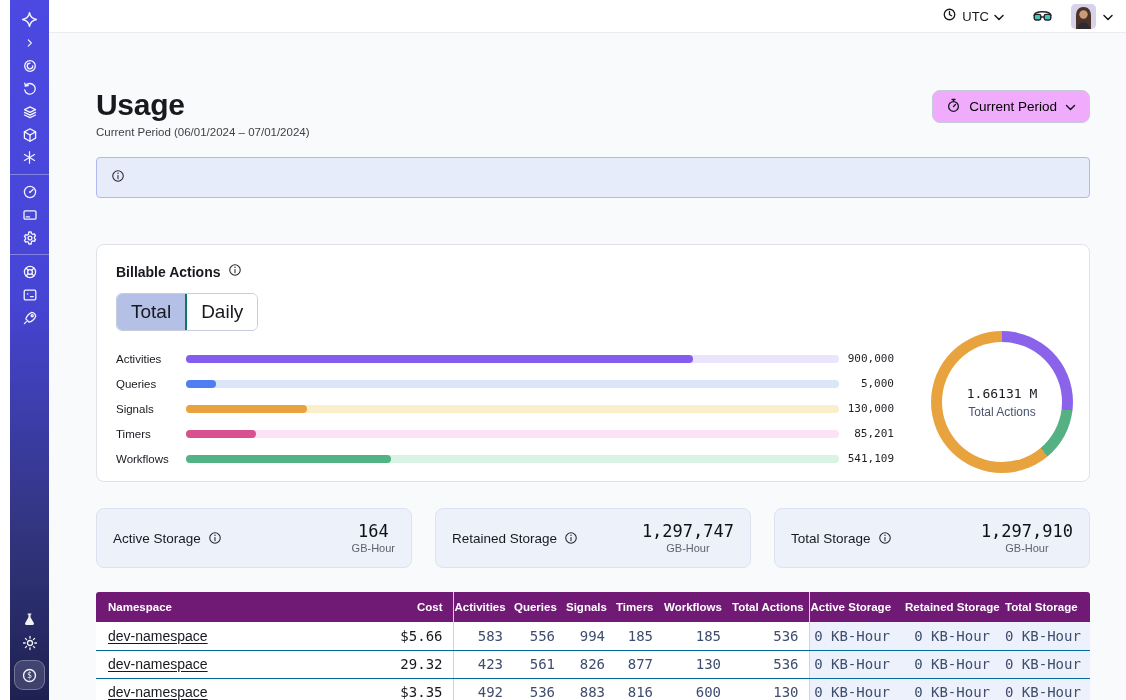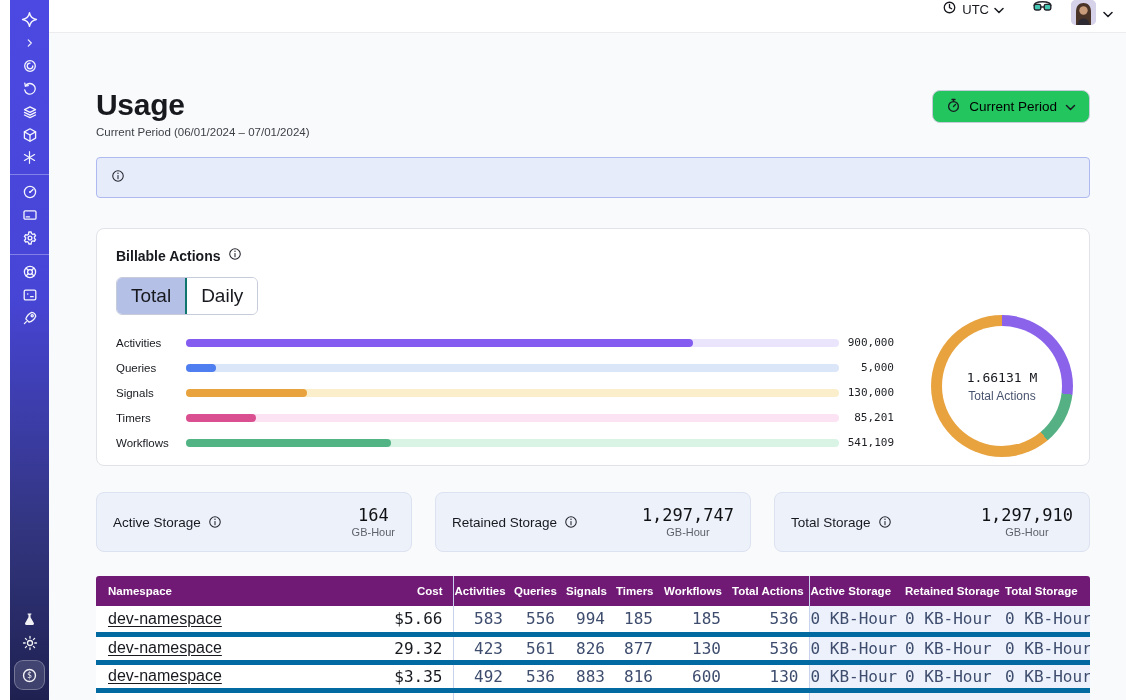--- a/index.html
+++ b/index.html
@@ -13,44 +13,44 @@
   .sb-item { width:39px; height:23px; display:flex; align-items:center; justify-content:center;
     color:#fff; cursor:pointer; flex:0 0 auto; }
   .sb-item svg { opacity:.94; }
   .sb-divider { width:39px; height:1px; background:rgba(255,255,255,.32); margin:5px 0; flex:0 0 auto; }
   .sb-spacer { flex:1 1 auto; }
   .sb-item.active { width:31px; height:30px; border-radius:9px; background:rgba(255,255,255,.14);
     border:1px solid rgba(255,255,255,.28); margin-top:6px; }
 
   
   .topbar { position:absolute; left:49px; right:0; top:0; height:33px; background:#fff;
-    border-bottom:1px solid #ececef; display:flex; align-items:flex-start; justify-content:flex-end;
+    border-bottom:1px solid #ececef; display:flex; align-items:center; justify-content:flex-end;
     padding-right:13px; z-index:4; }
   .tz-control { display:flex; align-items:center; gap:5px; font-size:13px; cursor:pointer; }
   .goggles { margin-left:28px; cursor:pointer; display:flex; align-items:center; }
   .avatar-wrap { margin-left:18px; display:flex; align-items:center; gap:7px; cursor:pointer; }
   .avatar { width:25px; height:25px; border-radius:5px; background:#d6d2ea; overflow:hidden;
     display:flex; align-items:flex-end; justify-content:center; }
 
   
   .main { position:absolute; left:49px; right:0; top:33px; bottom:0; background:#f9fafb; overflow:hidden; }
   .content { width:994px; margin:57px 0 0 47px; }
 
   .page-header { position:relative; height:50px; }
   .page-title { font-size:30px; font-weight:700; letter-spacing:-.3px; margin:0; line-height:30px; }
   .page-subtitle { font-size:11.5px; color:#3c3f46; margin-top:6px; }
-  .period-btn { position:absolute; right:0; top:0; height:33px; background:#22c55e;
+  .period-btn { position:absolute; right:0; top:0; height:33px; background:#f0abfc;
     border:1px solid #c6cbd9; border-radius:8px; display:flex; align-items:center; gap:8px;
     padding:0 13px; font-size:13.5px; font-weight:500; cursor:pointer; }
 
   .banner { margin-top:17px; height:41px; background:#e7ecfb; border:1px solid #aeb9f0;
     border-radius:4px; display:flex; align-items:center; gap:8px; padding:0 14px; font-size:13px; color:#22242c; }
 
   
-  .ba-card { position:relative; margin-top:30px; height:238px; background:#fff;
+  .ba-card { position:relative; margin-top:46px; height:238px; background:#fff;
     border:1px solid #e2e3e9; border-radius:8px; padding:18px 19px; }
   .ba-title { display:flex; align-items:center; gap:7px; font-size:14px; font-weight:700; }
   .tabs { display:inline-flex; margin-top:13px; border:1px solid #c7ccdb; border-radius:6px;
     overflow:hidden; background:#fff; }
   .tab { padding:7px 14px; font-size:19px; font-weight:500; cursor:pointer; background:#fff; }
   .tab + .tab { border-left:2px solid #0f766e; }
   .tab.selected { background:#b4c0e6; }
   .chart-rows { margin-top:15px; width:778px; }
   .chart-row { display:flex; align-items:center; height:25px; }
   .cat-label { flex:0 0 70px; font-size:11.5px; color:#17191f; }
@@ -72,21 +72,21 @@
   .storage-value { text-align:center; }
   .storage-num { font-family:"DejaVu Sans Mono",monospace; font-size:17px; color:#101114; line-height:19px; }
   .storage-unit { font-size:11px; color:#5e626b; margin-top:1px; }
 
   
   .usage-table { margin-top:24px; border-collapse:collapse; table-layout:fixed; width:994px; }
   .usage-table th { background:#701a75; color:#fff; font-size:11.5px; font-weight:700;
     height:30px; white-space:nowrap; overflow:hidden; }
   .usage-table th:first-child { border-radius:3px 0 0 0; }
   .usage-table th:last-child { border-radius:0 3px 0 0; }
-  .usage-table td { height:28px; font-size:16px; background:#fff; border-bottom:5px solid #0369a1;
+  .usage-table td { height:28px; font-size:14px; background:#fff; border-bottom:1px solid #0369a1;
     white-space:nowrap; overflow:hidden; }
   .al { text-align:left; padding-left:12px; }
   .ar { text-align:right; padding-right:10px; }
   .c-endgroup { border-right:1px solid #c9d3ee; }
   td.c-num, td.c-store { font-family:"DejaVu Sans Mono",monospace; color:#3e4d6e; }
   td.c-cost { font-family:"DejaVu Sans Mono",monospace; color:#17191f; }
   td.c-store { background:#edf1fb; padding-right:14px; }
   th.c-store { padding-right:14px; }
   .ns-link { color:#17191f; text-decoration:underline; text-underline-offset:2px; cursor:pointer; }
 </style>

